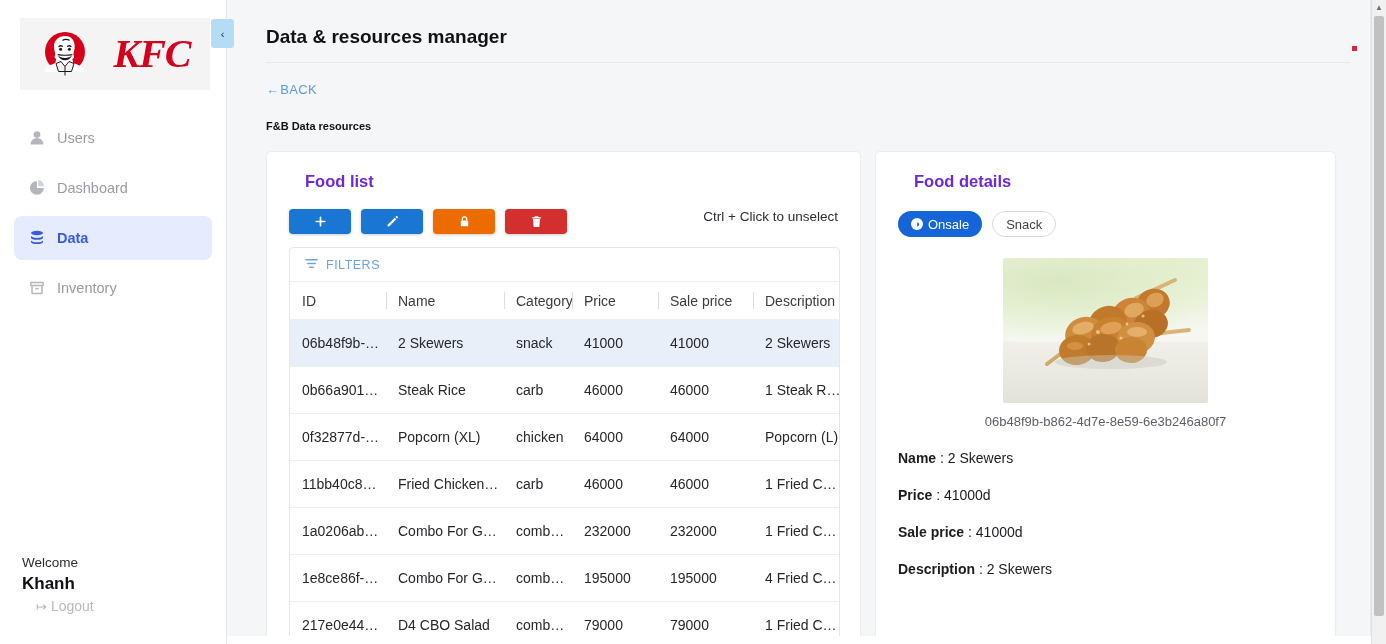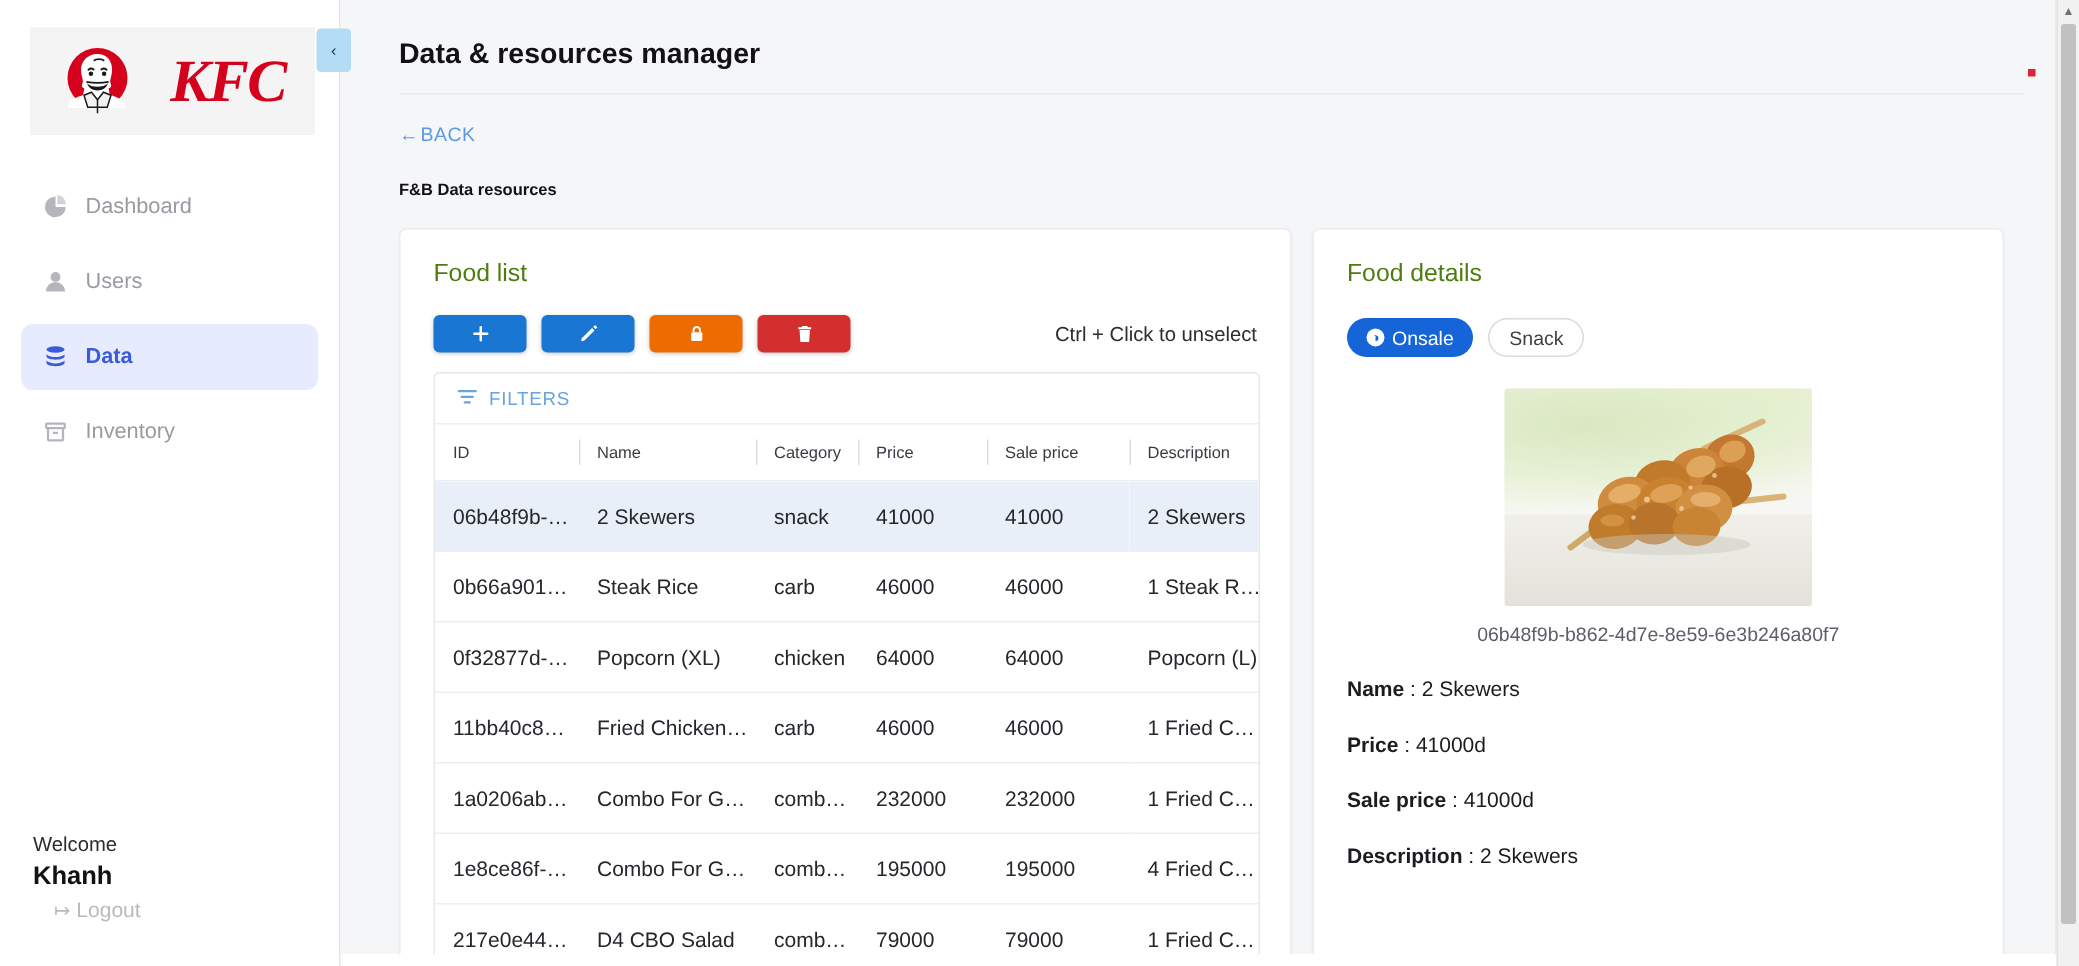--- a/index.html
+++ b/index.html
@@ -94,23 +94,23 @@
 
   .card {
     background: #ffffff;
     border: 1px solid #ebecef;
     border-radius: 5px;
     box-shadow: 0 1px 2px rgba(17,17,26,.04);
   }
   .card-left { width: 595px; flex: 0 0 595px; padding: 20px 20px 0 22px; height: 520px; overflow: hidden; }
   .card-right { width: 461px; flex: 0 0 461px; padding: 20px 22px 0 22px; height: 520px; overflow: hidden; }
 
-  .card-title { font-size: 16.5px; font-weight: normal; color: #4d7c0f; }
-
-  .btn-row { display: flex; align-items: center; margin-top: 18px; }
+  .card-title { font-size: 16.5px; font-weight: bold; color: #6d28d9; margin-left: 16px; }
+
+  .btn-row { display: flex; align-items: flex-start; margin-top: 18px; }
   .act-btn {
     width: 62px; height: 25px; border: none; border-radius: 4px;
     margin-right: 10px;
     display: flex; align-items: center; justify-content: center;
     color: #fff; cursor: pointer;
     box-shadow: 0 1px 3px rgba(0,0,0,.2);
     font-size: 13px;
   }
   .act-btn svg { display: block; }
   .btn-add { background: #1976d2; }
@@ -128,21 +128,21 @@
     overflow: hidden;
     background: #fff;
   }
   .filters-bar {
     height: 33px; display: flex; align-items: center; gap: 7px;
     padding: 0 14px; color: #6aa3e0; font-size: 12.5px; letter-spacing: .5px;
     cursor: pointer;
   }
   .tbl { width: 100%; border-collapse: collapse; table-layout: fixed; }
   .tbl th {
-    font-size: 11px; font-weight: normal; color: #3a3a42;
+    font-size: 14px; font-weight: normal; color: #3a3a42;
     text-align: left; height: 38px;
     border-top: 1px solid #eceef0;
     border-bottom: 1px solid #eceef0;
     padding: 0 0 0 0;
     position: relative;
     white-space: nowrap;
   }
   .tbl th .thl { display: block; padding-left: 12px; }
   .tbl th .divider {
     position: absolute; left: 0; top: 10px; bottom: 10px; width: 1px; background: #dcdee1;
@@ -244,35 +244,35 @@
         </svg>
         <span class="kfc-wordmark">KFC</span>
       </div>
     </div>
 
     <nav class="nav">
 
       <div class="nav-item">
         <span class="nav-ico">
           <svg width="16" height="16" viewBox="0 0 16 16" fill="currentColor">
+              <circle cx="8" cy="4.6" r="3.3"></circle>
+              <path d="M1.6 14.4a6.4 6.4 0 0 1 12.8 0z"></path>
+            </svg>
+        </span>
+        <span>Users</span>
+      </div>
+
+      <div class="nav-item">
+        <span class="nav-ico">
+          <svg width="16" height="16" viewBox="0 0 16 16" fill="currentColor">
               <path d="M7.4 1.2A6.8 6.8 0 0 0 8 14.8 6.8 6.8 0 0 0 14.8 8h-6.8V1.2z"></path>
               <path d="M9.2 0v6.2H15A6.2 6.2 0 0 0 9.2 0z" opacity=".6"></path>
             </svg>
         </span>
         <span>Dashboard</span>
-      </div>
-
-      <div class="nav-item">
-        <span class="nav-ico">
-          <svg width="16" height="16" viewBox="0 0 16 16" fill="currentColor">
-              <circle cx="8" cy="4.6" r="3.3"></circle>
-              <path d="M1.6 14.4a6.4 6.4 0 0 1 12.8 0z"></path>
-            </svg>
-        </span>
-        <span>Users</span>
       </div>
 
       <div class="nav-item active">
         <span class="nav-ico">
           <svg width="16" height="16" viewBox="0 0 16 16" fill="currentColor">
               <ellipse cx="8" cy="3" rx="6" ry="2.2"></ellipse>
               <path d="M2 6.1c1 1.2 3.3 1.9 6 1.9s5-.7 6-1.9v1.6C14 8.9 11.3 9.8 8 9.8S2 8.9 2 7.7z"></path>
               <path d="M2 10.4c1 1.2 3.3 1.9 6 1.9s5-.7 6-1.9V12c0 1.2-2.7 2.1-6 2.1S2 13.2 2 12z"></path>
             </svg>
         </span>

